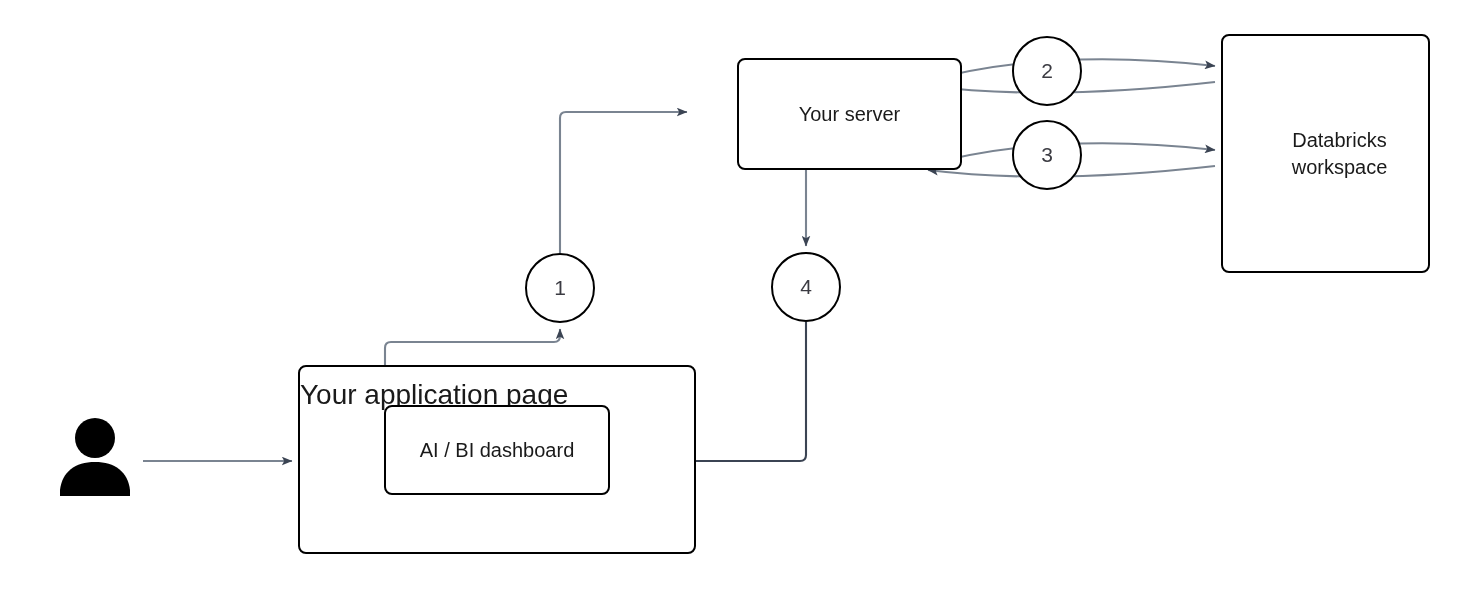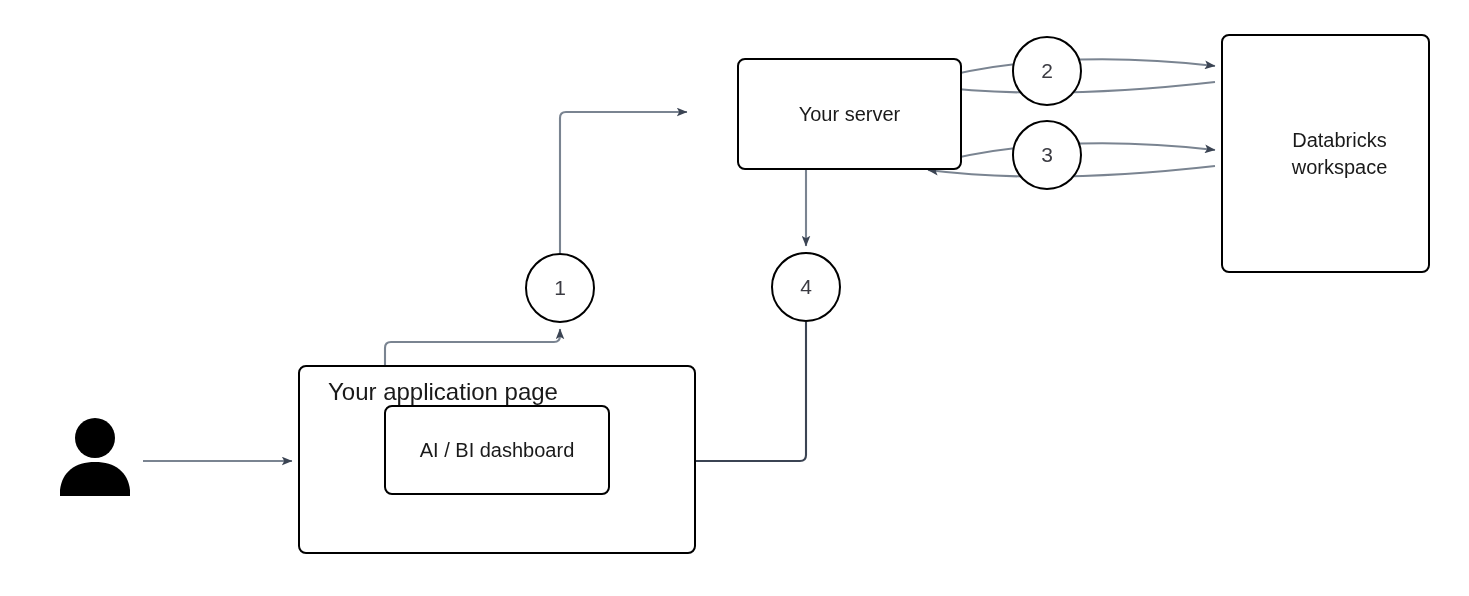--- a/index.html
+++ b/index.html
@@ -8,21 +8,21 @@
   #stage{position:relative;width:1469px;height:596px;background:#ffffff;}
   #wires{position:absolute;inset:0;width:1469px;height:596px;}
   .node{position:absolute;background:#ffffff;border:2.2px solid #000000;
         border-radius:8px;box-sizing:border-box;
         display:flex;align-items:center;justify-content:center;text-align:center;}
   .node .lbl{font-size:20px;color:#1a1a1a;line-height:1.35;white-space:pre-line;}
   #node-server{left:693px;top:58px;width:225px;height:112px;margin-left:44px;}
   #node-workspace{left:1221px;top:34px;width:209px;height:239px;padding-left:28px;}
   #node-apppage{left:298px;top:365px;width:398px;height:189px;
                 display:block;}
-  #node-apppage .lbl{position:absolute;left:28px;top:9px;font-size:24px;}
+  #node-apppage .lbl{position:absolute;left:0;top:9px;font-size:28px;}
   #node-dashboard{left:384px;top:405px;width:226px;height:90px;}
   .marker{position:absolute;width:70px;height:70px;border-radius:50%;
           background:#ffffff;border:2.4px solid #000000;box-sizing:border-box;
           display:flex;align-items:center;justify-content:center;
           font-size:21px;color:#3b3b42;}
   #marker-1{left:525px;top:253px;}
   #marker-2{left:1012px;top:36px;}
   #marker-3{left:1012px;top:120px;}
   #marker-4{left:771px;top:252px;}
   #actor-user{position:absolute;left:52px;top:418px;width:86px;height:78px;}

